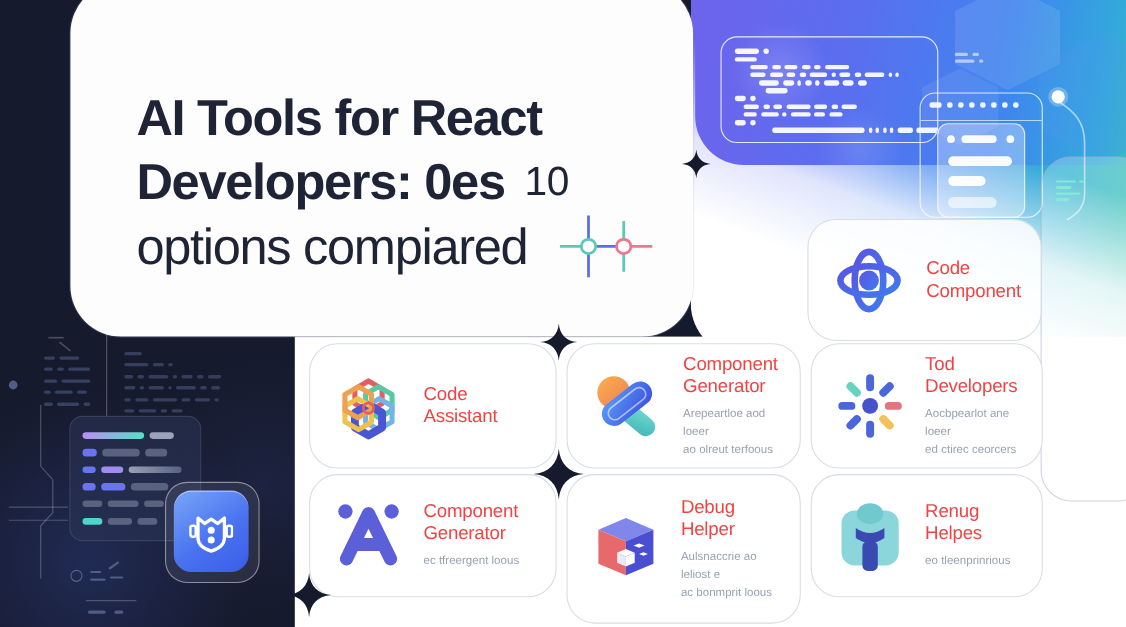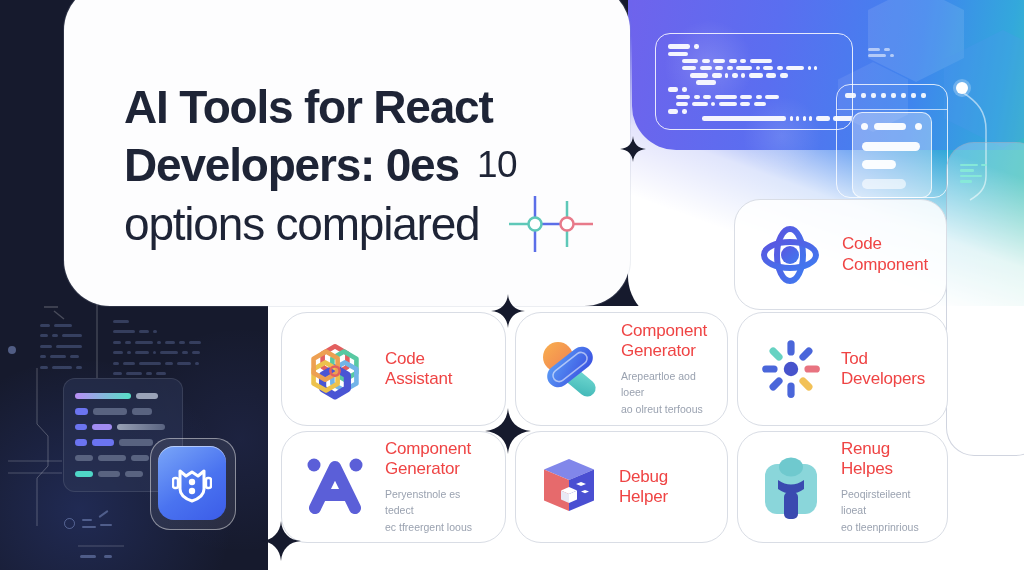--- a/index.html
+++ b/index.html
@@ -70,21 +70,21 @@
   }
   .card .icon{flex:0 0 auto;display:flex;align-items:center;justify-content:center}
   .ctext{display:flex;flex-direction:column;justify-content:center}
   .card-title{font-size:17px;font-weight:400;color:#ef4444;line-height:1.18;letter-spacing:-.2px}
   .card-sub{font-size:10.5px;color:#9aa2b0;line-height:1.55;margin-top:7px}
   #card-tneratich{left:734px;top:199px;width:213px;height:111px;background:rgba(255,255,255,.84)}
   #card-assistant{left:281px;top:312px;width:225px;height:114px}
   #card-compgen-top{left:515px;top:312px;width:213px;height:114px}
   #card-filativas{left:737px;top:312px;width:211px;height:114px}
   #card-compgen-bottom{left:281px;top:431px;width:225px;height:112px}
-  #card-debug{left:515px;top:431px;width:213px;height:112px}
+  #card-debug{left:515px;top:431px;width:213px;height:136px}
   #card-renug{left:737px;top:431px;width:211px;height:112px}
   
   #glow1{left:-80px;bottom:-90px;width:320px;height:300px;border-radius:50%;
     background:radial-gradient(circle,rgba(70,100,220,.22),rgba(70,100,220,0) 70%)}
   #glow2{left:120px;top:330px;width:240px;height:220px;border-radius:50%;
     background:radial-gradient(circle,rgba(90,110,230,.10),rgba(90,110,230,0) 70%)}
   #left-code{
     left:63px;top:378px;width:120px;height:114px;box-sizing:border-box;
     background:rgba(44,52,86,.55);border:1px solid rgba(255,255,255,.10);
     border-radius:12px;padding:9px 11px;
@@ -511,39 +511,42 @@
       <rect x="28.5" y="4" width="7" height="15" rx="3.5" fill="#4a66da" transform="rotate(225 32 32)"></rect>
       <rect x="28.5" y="4" width="7" height="15" rx="3.5" fill="#4a66da" transform="rotate(270 32 32)"></rect>
       <rect x="28.5" y="4" width="7" height="15" rx="3.5" fill="#66d2c2" transform="rotate(315 32 32)"></rect>
     </svg>
   </span>
   <span class="ctext">
     <span class="card-title">
       <div>Tod Developers</div>
       <div></div>
     </span>
+    <span class="card-sub">
+      <div>Aocbpearlot ane loeer</div>
+      <div>ed ctirec ceorcers</div>
+    </span>
   </span>
 </div>
 
 <div class="abs card" id="card-compgen-bottom">
   <span class="icon">
     <svg width="66" height="66" viewBox="0 0 66 66">
       <circle cx="12" cy="11" r="6.5" fill="#5b5fd8"></circle>
       <circle cx="54" cy="11" r="6.5" fill="#5b5fd8"></circle>
       <path d="M13 54 L33 13 L53 54" fill="none" stroke="#5b5fd8" stroke-width="12" stroke-linecap="round" stroke-linejoin="round"></path>
       <path d="M21 41 H45" fill="none" stroke="#5b5fd8" stroke-width="12" stroke-linecap="round"></path>
     </svg>
   </span>
   <span class="ctext">
     <span class="card-title">
       <div>Component</div>
       <div>Generator</div>
     </span>
     <span class="card-sub">
-      <div>Peryenstnole es tedect</div>
       <div>ec tfreergent loous</div>
     </span>
   </span>
 </div>
 
 <div class="abs card" id="card-debug">
   <span class="icon">
     <svg width="66" height="66" viewBox="0 0 66 66">
       <path d="M33 5 L58 15.5 L33 26 L8 15.5 Z" fill="#8187ea"></path>
       <path d="M8 15.5 L33 26 V57 L8 46.5 Z" fill="#e66a6c"></path>
@@ -553,39 +556,42 @@
       <path d="M41 36.4 L33 40 V49 L41 45.5 Z" fill="#ffffff"></path>
       <path d="M45 28 L50 30 L45 32 L40 30 Z" fill="#ffffff"></path>
       <path d="M49 36 L53 37.6 L49 39.2 L45 37.6 Z" fill="#ffffff"></path>
     </svg>
   </span>
   <span class="ctext">
     <span class="card-title">
       <div>Debug</div>
       <div>Helper</div>
     </span>
+    <span class="card-sub">
+      <div>Aulsnaccrie ao leliost e</div>
+      <div>ac bonmprit loous</div>
+    </span>
   </span>
 </div>
 
 <div class="abs card" id="card-renug">
   <span class="icon">
     <svg width="66" height="66" viewBox="0 0 66 66">
       <rect x="7" y="10" width="52" height="50" rx="12" fill="#8ad6da"></rect>
       <ellipse cx="33" cy="13" rx="12" ry="9.5" fill="#6fc9ce"></ellipse>
       <path d="M20 26 Q33 35 46 26 L46 35 Q33 44 20 35 Z" fill="#3a4ab0"></path>
       <rect x="26" y="38" width="14" height="27" rx="5" fill="#3a4ab0"></rect>
     </svg>
   </span>
   <span class="ctext">
     <span class="card-title">
       <div>Renug</div>
       <div>Helpes</div>
     </span>
     <span class="card-sub">
-      <div>Peoqirsteileent lioeat</div>
       <div>eo tleenprinrious</div>
     </span>
   </span>
 </div>
 
 <svg class="abs sparkle" style="left:491px;top:294px" width="34" height="34" viewBox="0 0 64 64">
   <path d="M32 0C33.5 19 45 30.5 64 32C45 33.5 33.5 45 32 64C30.5 45 19 33.5 0 32C19 30.5 30.5 19 32 0Z" fill="#161a2d"></path>
 </svg>
 <svg class="abs sparkle" style="left:485px;top:408px" width="46" height="46" viewBox="0 0 64 64">
   <path d="M32 0C33.5 19 45 30.5 64 32C45 33.5 33.5 45 32 64C30.5 45 19 33.5 0 32C19 30.5 30.5 19 32 0Z" fill="#161a2d"></path>

